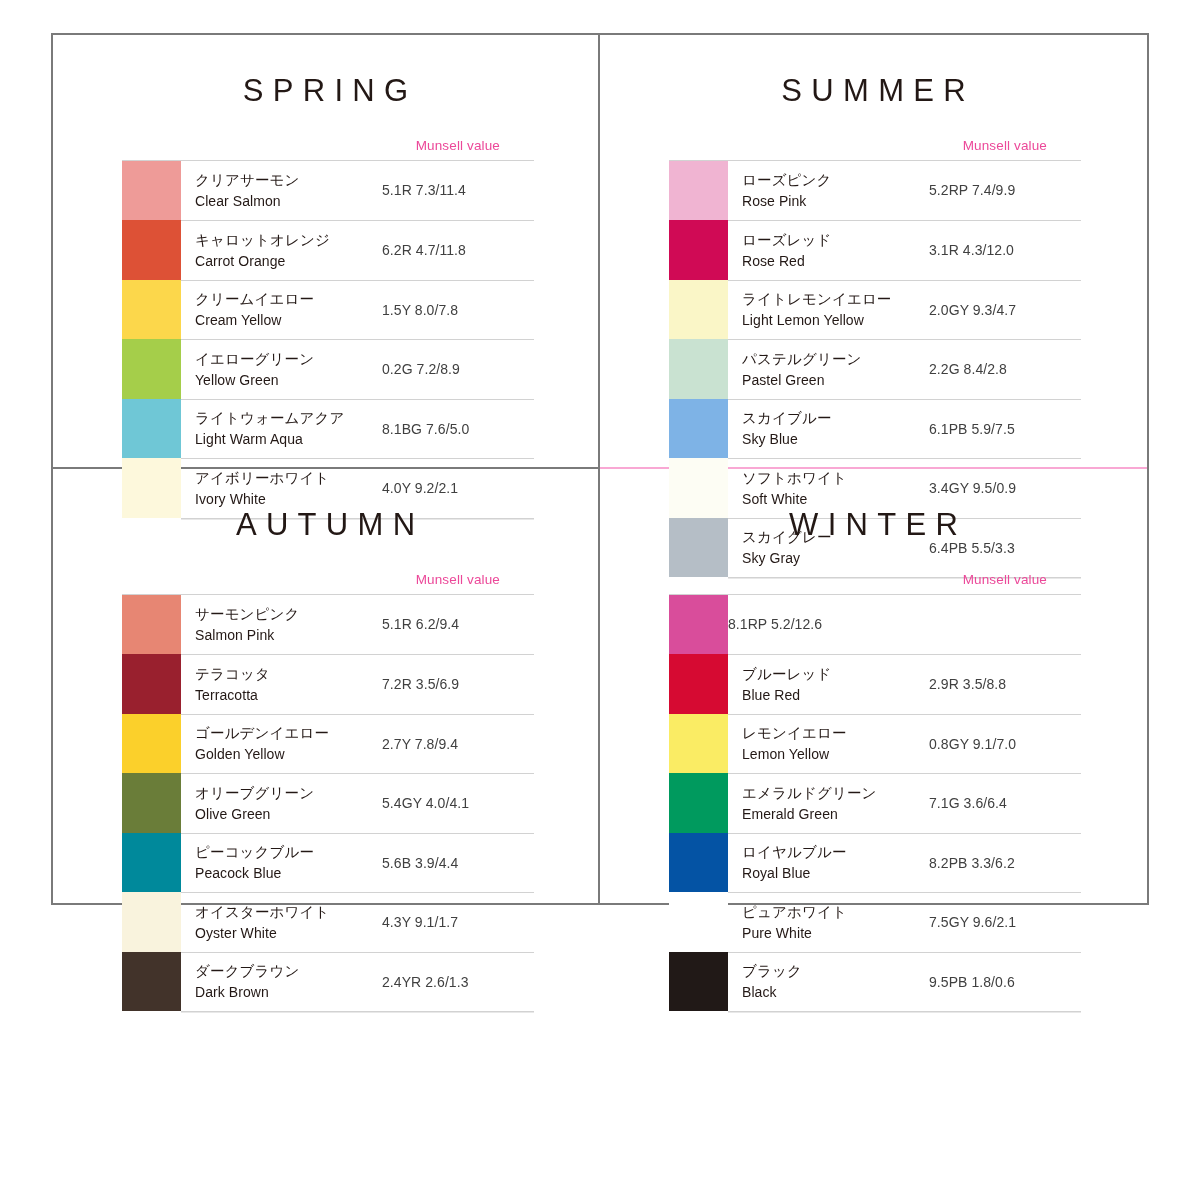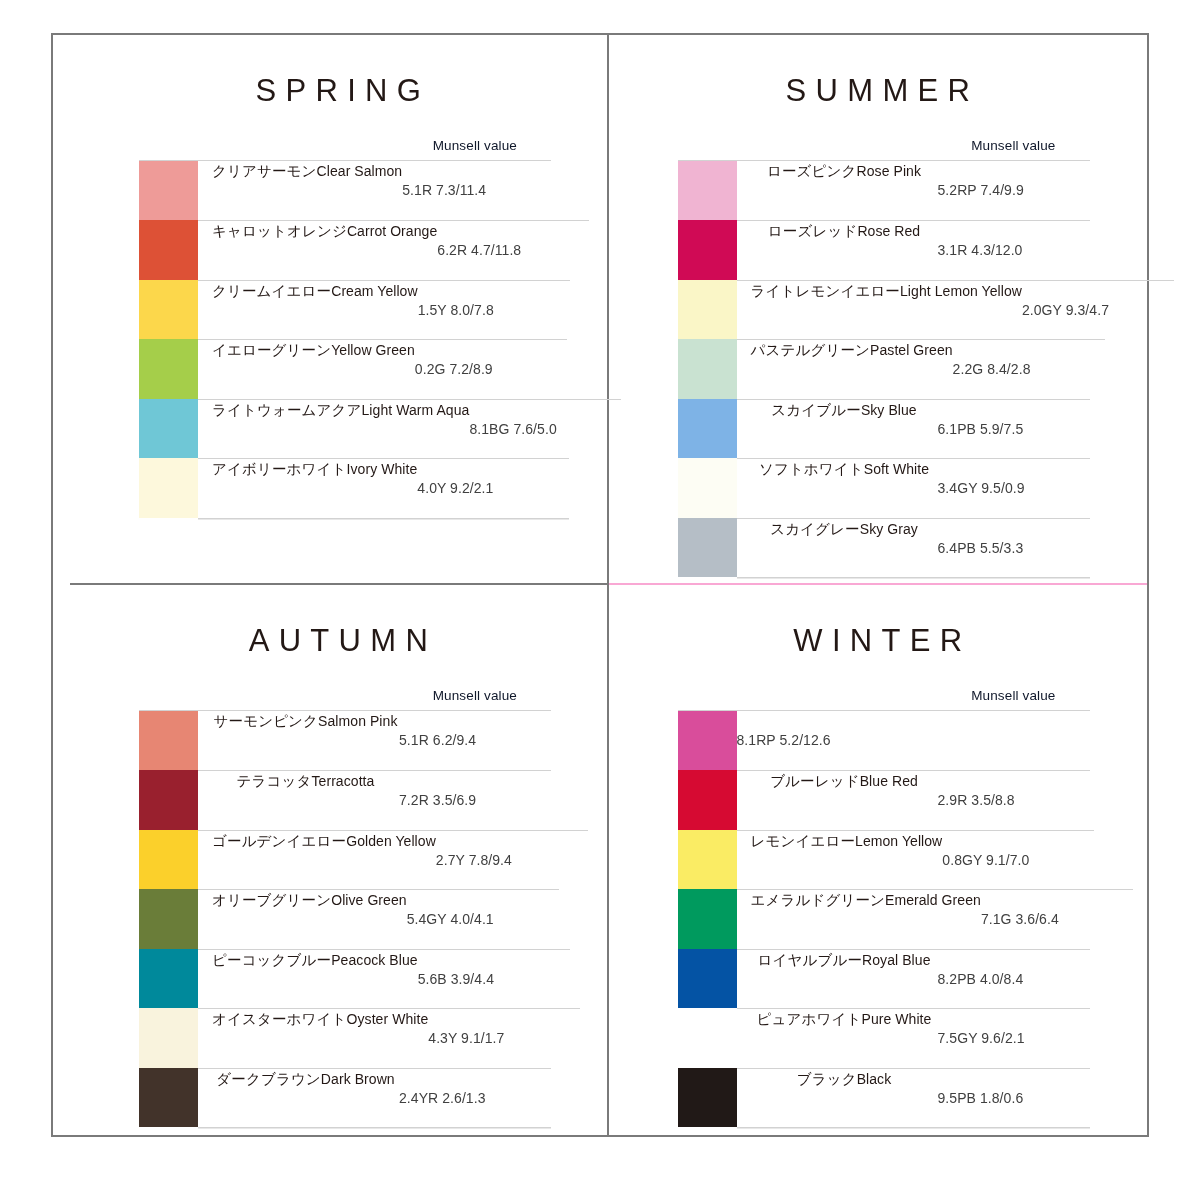--- a/index.html
+++ b/index.html
@@ -13,27 +13,26 @@
     font-family: "Liberation Sans", "DejaVu Sans", sans-serif;
     color: #231815;
     overflow: hidden;
   }
 
   .sheet {
     position: absolute;
     left: 51px;
     top: 33px;
     width: 1098px;
-    height: 1104px;
+    height: 872px;
     border: 2px solid #7a7a7a;
     box-sizing: border-box;
     display: grid;
     grid-template-columns: 1fr 1fr;
     grid-template-rows: 1fr 1fr;
-    padding-left: 17px;
   }
 
   .quadrant {
     position: relative;
     box-sizing: border-box;
     padding: 0;
   }
   
   .quadrant.q-spring  { border-right: 2px solid #7a7a7a; border-bottom: 2px solid #7a7a7a; }
   .quadrant.q-summer  { border-bottom: 2px solid #f9a8d4; }
@@ -57,21 +56,21 @@
     position: absolute;
     left: 69px;
     right: 0;
     top: 104px;
     width: 412px;
   }
 
   .munsell-head {
     text-align: right;
     font-size: 13.5px;
-    color: #0f172a;
+    color: #ec4899;
     line-height: 1;
     padding-bottom: 7px;
     padding-right: 34px;
     letter-spacing: 0.01em;
   }
 
   .rows {
     border-top: 1.5px solid #d2d2d2;
   }
 
@@ -93,20 +92,21 @@
 
   .swatch {
     width: 59px;
     flex: 0 0 59px;
     align-self: stretch;
   }
 
   .label-cell {
     flex: 1 1 auto;
     display: flex;
+    flex-direction: column;
     justify-content: center;
     padding-left: 14px;
     box-sizing: border-box;
   }
   .name-ja {
     font-size: 14.5px;
     line-height: 1.45;
     color: #231815;
     letter-spacing: 0.01em;
     white-space: nowrap;
@@ -354,21 +354,21 @@
               <span class="name-en">Emerald Green</span>
             </div>
             <div class="value-cell">7.1G  3.6/6.4</div>
           </div>
           <div class="row">
             <div class="swatch" style="background: rgb(4, 83, 164);"></div>
             <div class="label-cell">
               <span class="name-ja">ロイヤルブルー</span>
               <span class="name-en">Royal Blue</span>
             </div>
-            <div class="value-cell">8.2PB  4.0/8.4</div>
+            <div class="value-cell">8.2PB  3.3/6.2</div>
           </div>
           <div class="row">
             <div class="swatch" style="background: rgb(255, 255, 255);"></div>
             <div class="label-cell">
               <span class="name-ja">ピュアホワイト</span>
               <span class="name-en">Pure White</span>
             </div>
             <div class="value-cell">7.5GY  9.6/2.1</div>
           </div>
           <div class="row">

